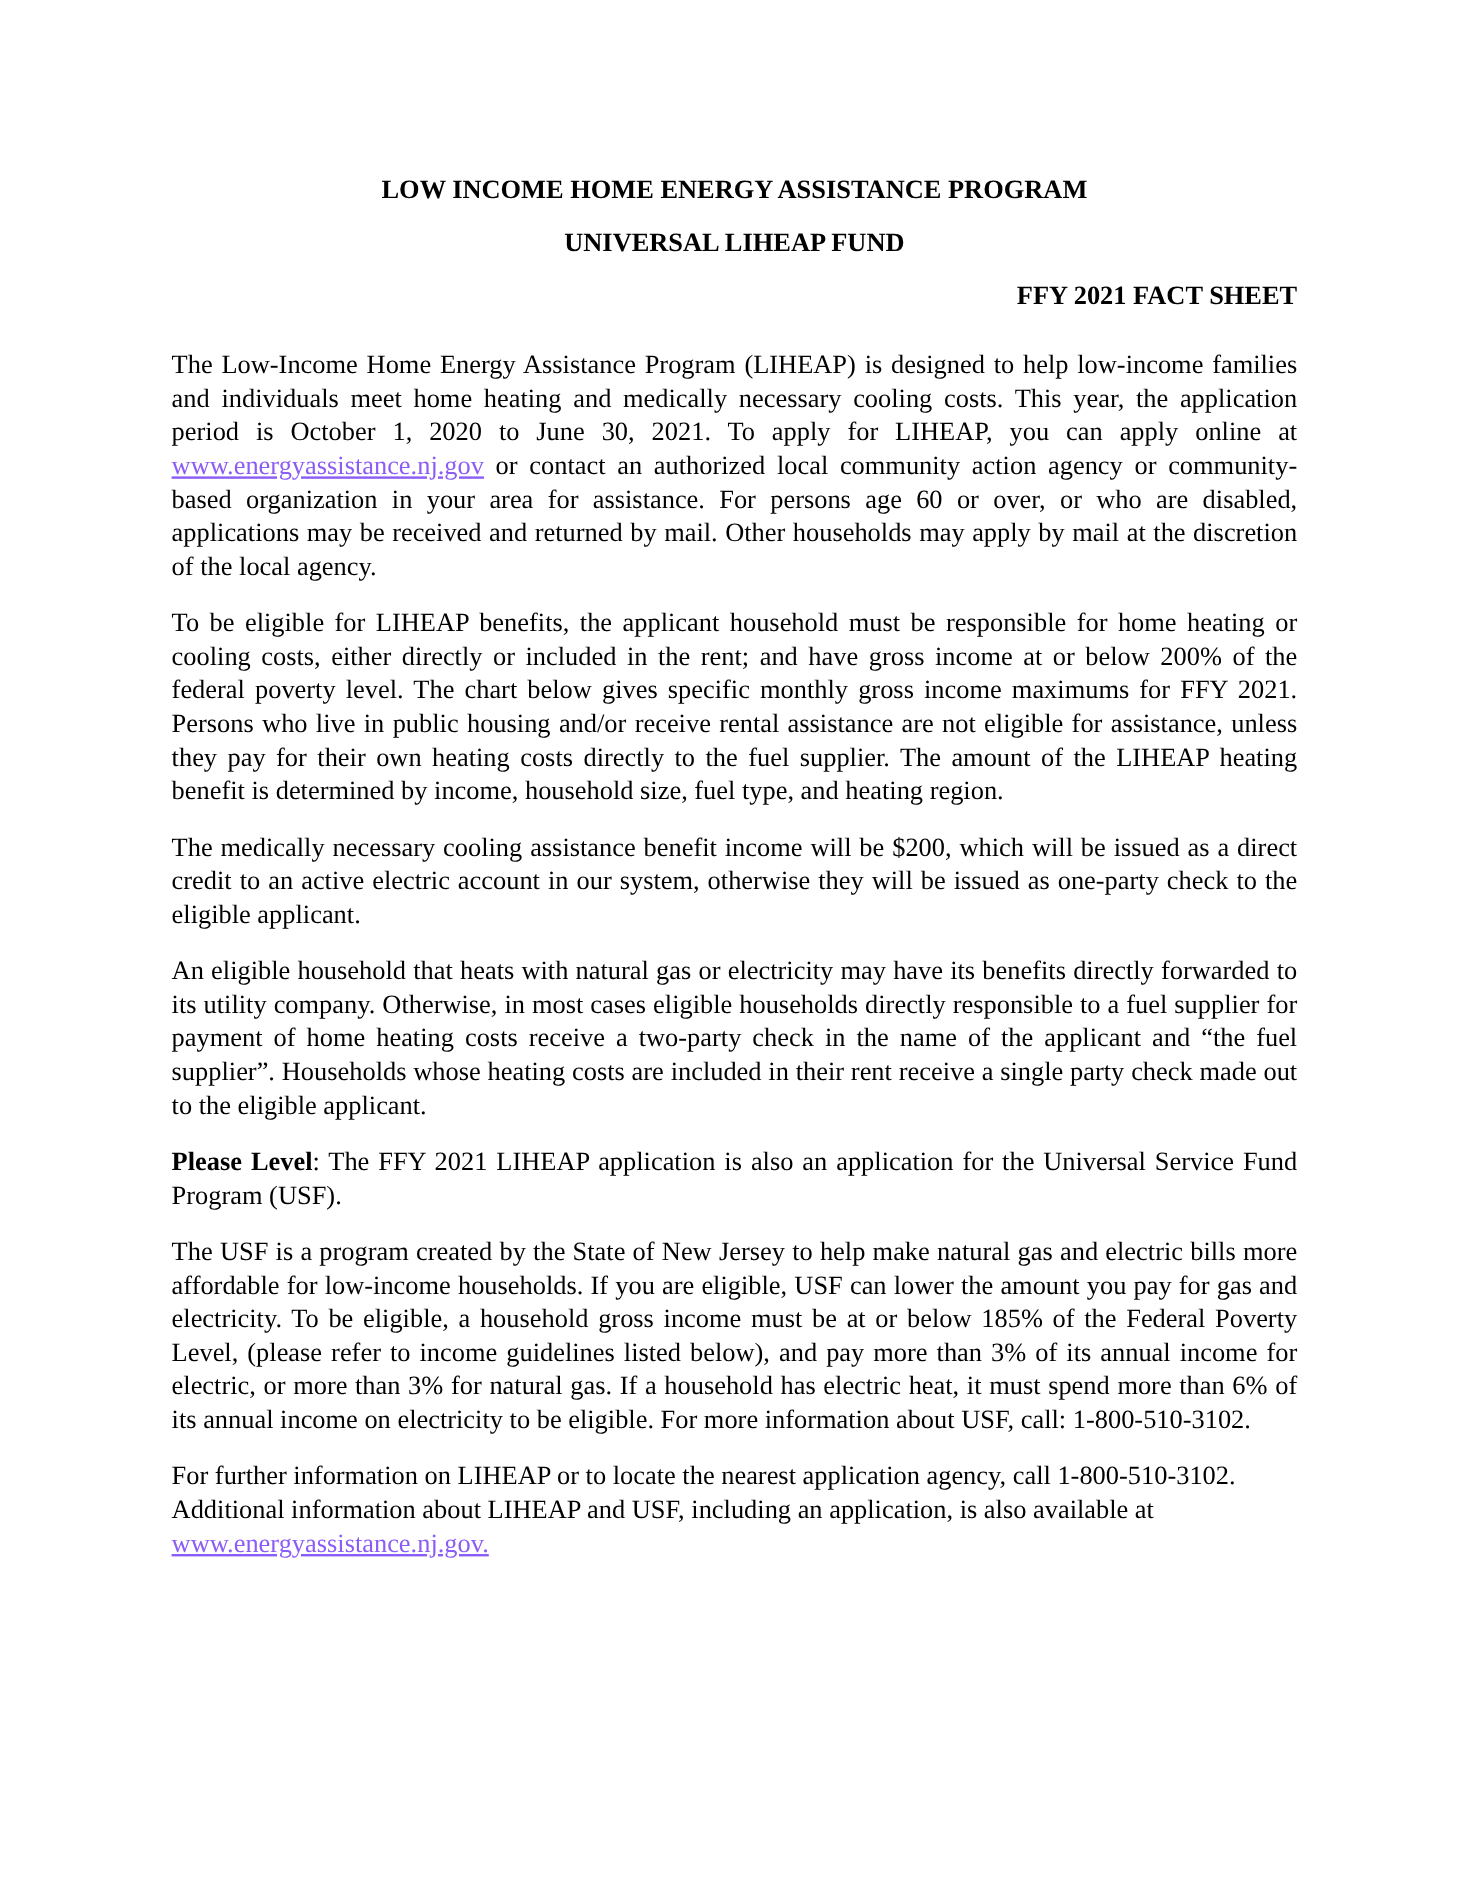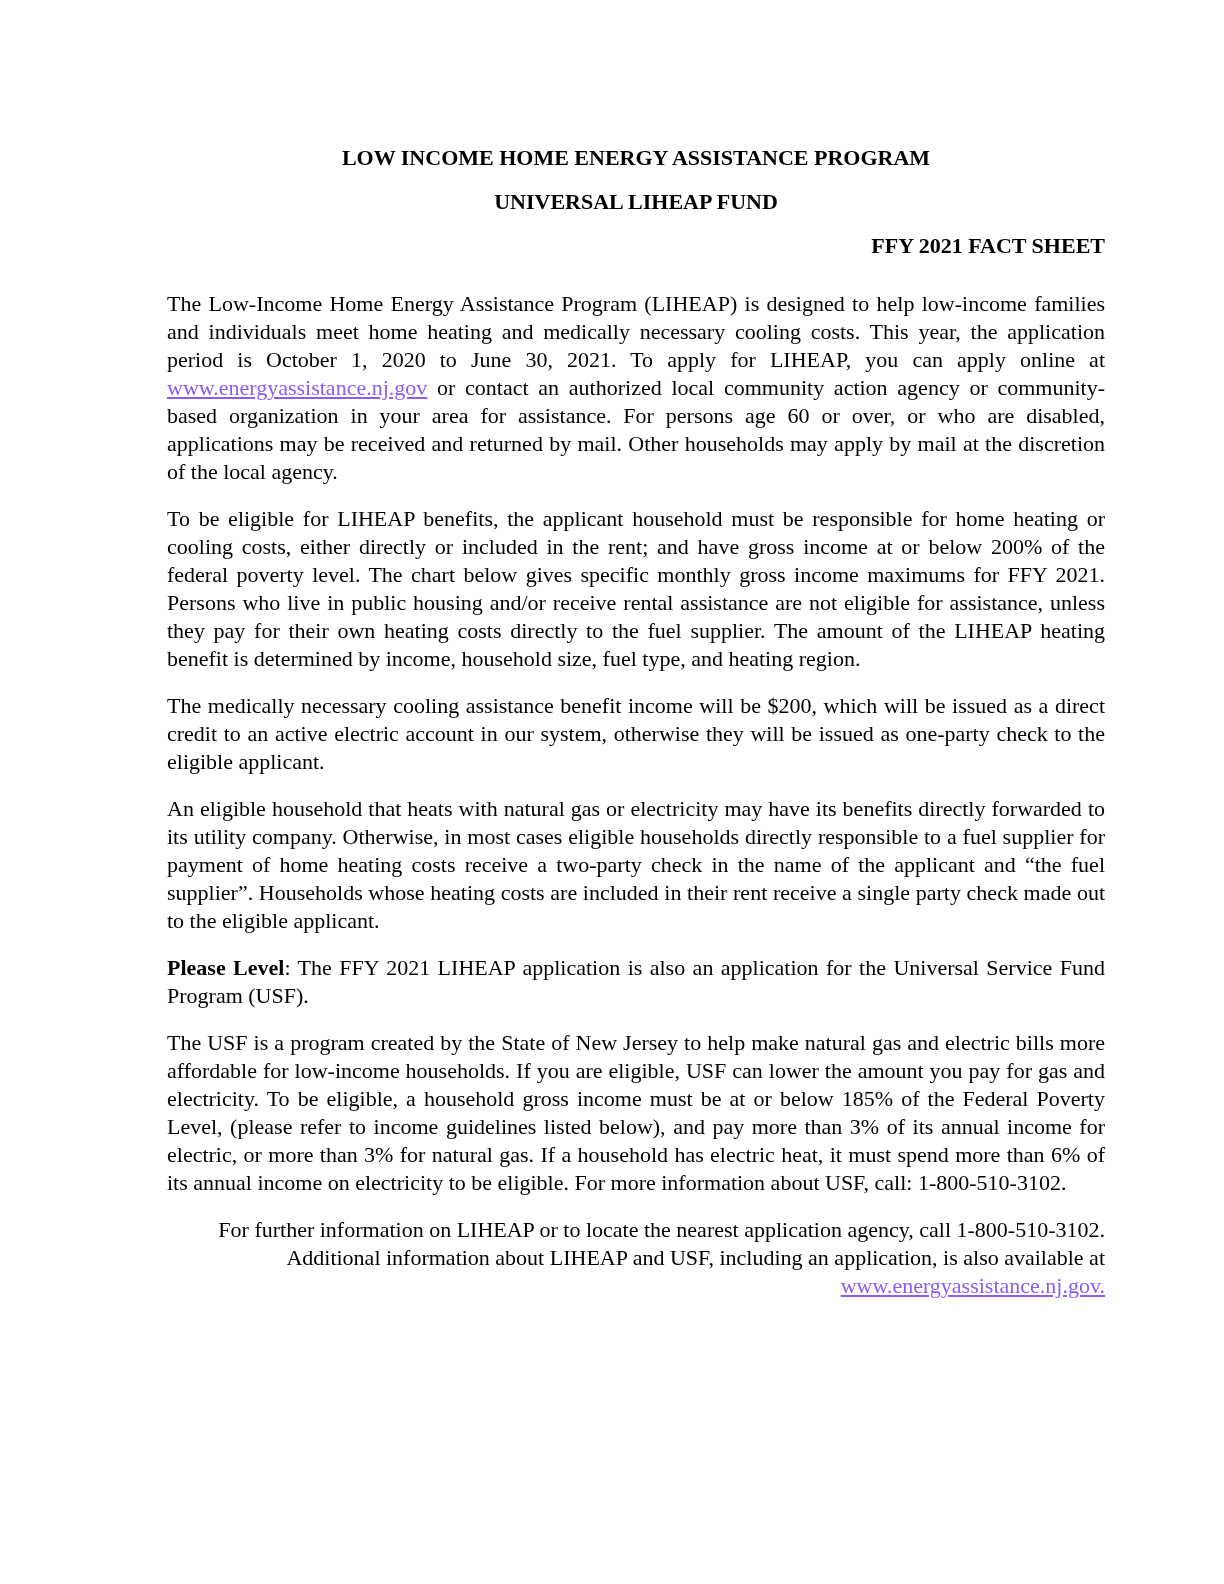--- a/index.html
+++ b/index.html
@@ -14,41 +14,40 @@
     background: #ffffff;
     font-family: "Liberation Serif", serif;
     color: #000000;
     overflow: hidden;
   }
   .content {
     position: absolute;
     top: 144px;
     left: 143px;
     width: 938px;
-    margin-left: 24px;
   }
   .title-line {
     margin: 0 0 16px 0;
     text-align: center;
     font-size: 22px;
     line-height: 28px;
     font-weight: bold;
   }
   .title-line.last {
     margin-bottom: 30px;
     text-align: right;
   }
   p.body {
     margin: 0 0 19px 0;
     font-size: 22px;
     line-height: 28px;
     text-align: justify;
   }
   p.body.left-aligned {
-    text-align: right;
+    text-align: left;
   }
   .bold-lead {
     font-weight: bold;
   }
   a.doc-link {
     color: #8b5cf6;
     text-decoration: underline;
     cursor: pointer;
   }
 </style>

